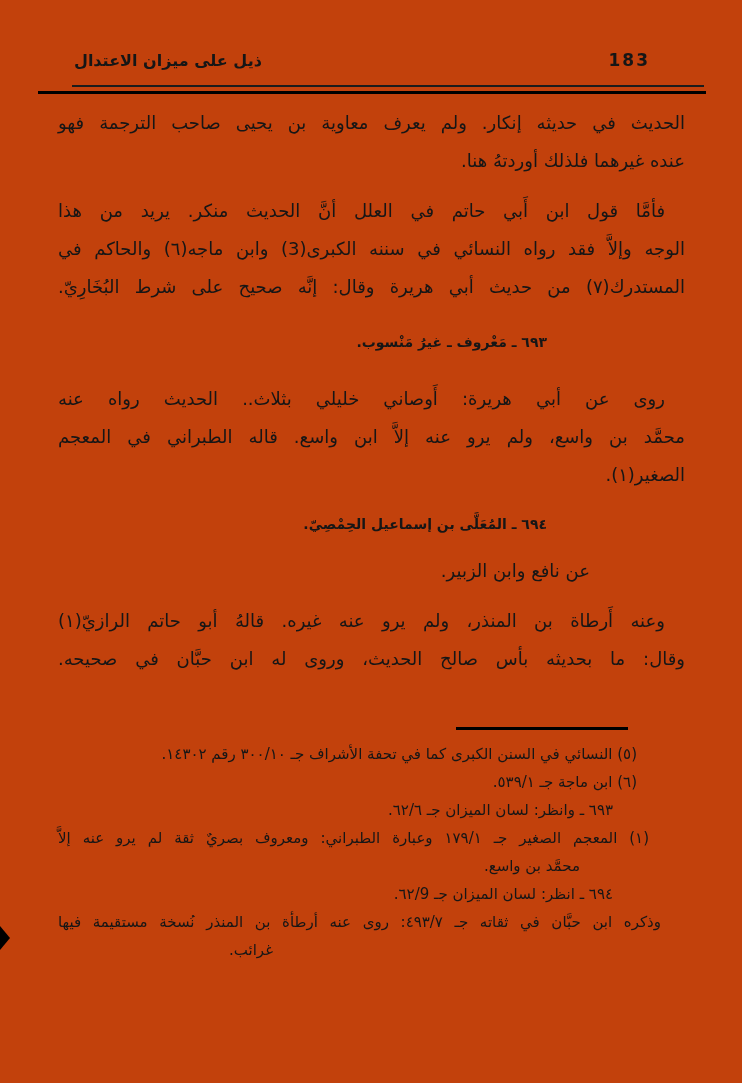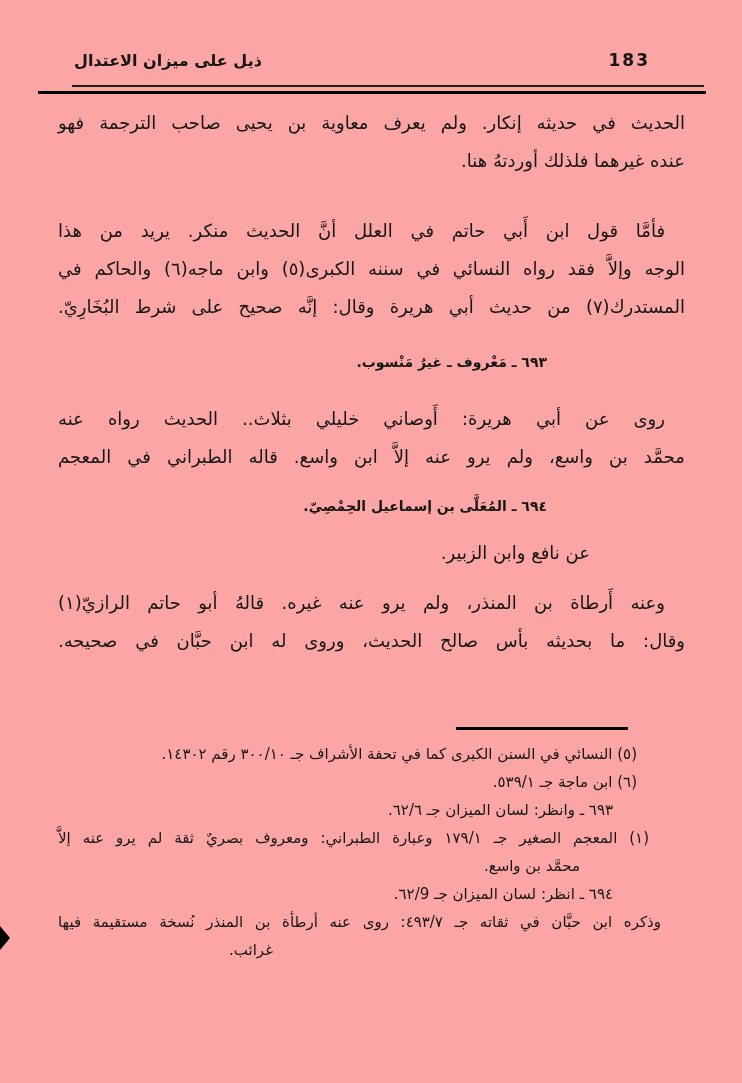--- a/index.html
+++ b/index.html
@@ -1,34 +1,34 @@
 <!DOCTYPE html>
 <html lang="ar"><head>
 <meta charset="utf-8">
 <style>
   html,body { margin:0; padding:0; background:#ffffff; }
   .page {
-    position:relative; width:742px; height:1083px; background:#fca5a5;
+    position:relative; width:742px; height:1083px; background:#c2410c;
     color:#161616; font-family:"DejaVu Sans", sans-serif; overflow:hidden;
   }
   
   .header { position:absolute; top:50px; left:40px; right:40px;
             display:flex; justify-content:space-between; align-items:flex-end; direction:ltr; }
   .book-title { font-size:16px; font-weight:bold; padding-left:34px; direction:rtl; }
   .page-number { font-size:17px; font-weight:bold; padding-right:52px; letter-spacing:2px; }
   .rule-thin  { position:absolute; top:85px; left:72px; right:38px; height:2px; background:#1c1c1c; }
   .rule-thick { position:absolute; top:91px; left:38px; right:36px; height:3px; background:#000000; }
   
   .body-text { position:absolute; top:104px; right:57px; left:58px; direction:rtl; }
   .ln { font-size:18px; line-height:38px; text-align:right; }
   .jl { text-align:justify; text-align-last:justify; }
   .ind { padding-right:20px; }
   .h-entry { font-weight:bold; font-size:14px; line-height:40px; text-align:right; padding-right:138px; }
   .isnad { padding-right:95px; }
-  .gap-p2 { margin-top:32px; }
+  .gap-p2 { margin-top:12px; }
   .gap-h693 { margin-top:16px; }
   .gap-p3 { margin-top:18px; }
   .gap-h694 { margin-top:10px; }
   .gap-isnad { margin-top:8px; }
   .gap-p5 { margin-top:12px; }
   
   .fn-sep { position:absolute; top:727px; right:114px; width:172px; height:3px; background:#000000; }
   .footnotes { position:absolute; top:740px; right:57px; left:58px; direction:rtl; }
   .fl { font-size:15px; line-height:28px; text-align:right; }
   .fj { text-align:justify; text-align-last:justify; }
@@ -53,27 +53,28 @@
     <div class="page-number">183</div>
   </div>
   <div class="rule-thin"></div>
   <div class="rule-thick"></div>
 
   <div class="body-text">
     <div class="ln jl">الحديث في حديثه إنكار. ولم يعرف معاوية بن يحيى صاحب الترجمة فهو</div>
     <div class="ln">عنده غيرهما فلذلك أوردتهُ هنا.</div>
 
     <div class="ln jl ind gap-p2">فأمَّا قول ابن أَبي حاتم في العلل أنَّ الحديث منكر. يريد من هذا</div>
-    <div class="ln jl">الوجه وإلاَّ فقد رواه النسائي في سننه الكبرى(٥) وابن ماجه(٦) والحاكم في</div>
+    <div class="ln jl">الوجه وإلاَّ فقد رواه النسائي في سننه الكبرى(3) وابن ماجه(٦) والحاكم في</div>
     <div class="ln jl">المستدرك(٧) من حديث أبي هريرة وقال: إنَّه صحيح على شرط البُخَارِيّ.</div>
 
     <div class="h-entry gap-h693">٦٩٣ ـ مَعْروف ـ غيرُ مَنْسوب.</div>
 
     <div class="ln jl ind gap-p3">روى عن أبي هريرة: أَوصاني خليلي بثلاث.. الحديث رواه عنه</div>
     <div class="ln jl">محمَّد بن واسع، ولم يرو عنه إلاَّ ابن واسع. قاله الطبراني في المعجم</div>
+    <div class="ln">الصغير(١).</div>
 
     <div class="h-entry gap-h694">٦٩٤ ـ المُعَلَّى بن إسماعيل الحِمْصِيّ.</div>
 
     <div class="ln isnad gap-isnad">عن نافع وابن الزبير.</div>
 
     <div class="ln jl ind gap-p5">وعنه أَرطاة بن المنذر، ولم يرو عنه غيره. قالهُ أبو حاتم الرازيّ(١)</div>
     <div class="ln jl">وقال: ما بحديثه بأس صالح الحديث، وروى له ابن حبَّان في صحيحه.</div>
   </div>
 
   <div class="fn-sep"></div>

